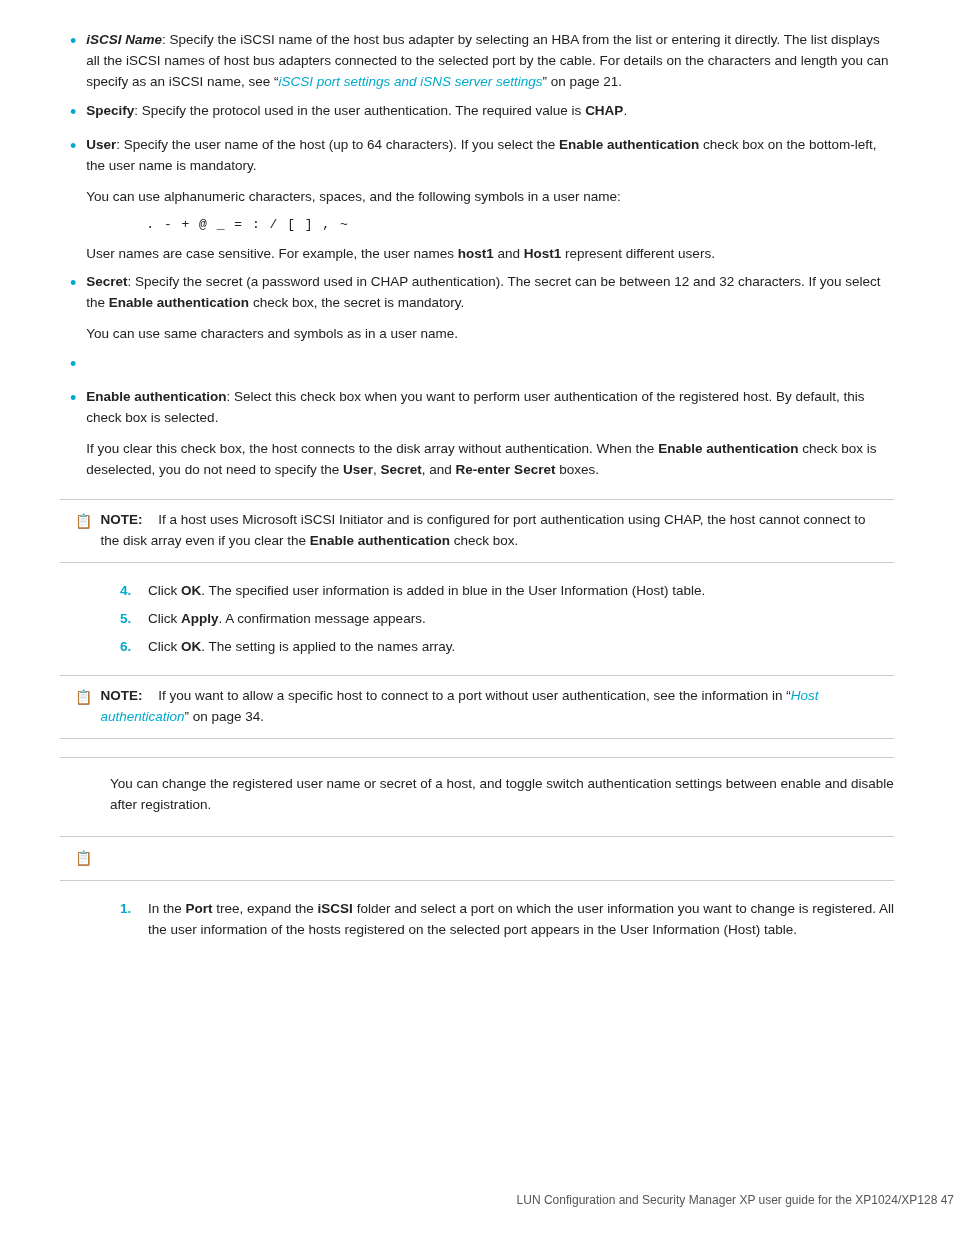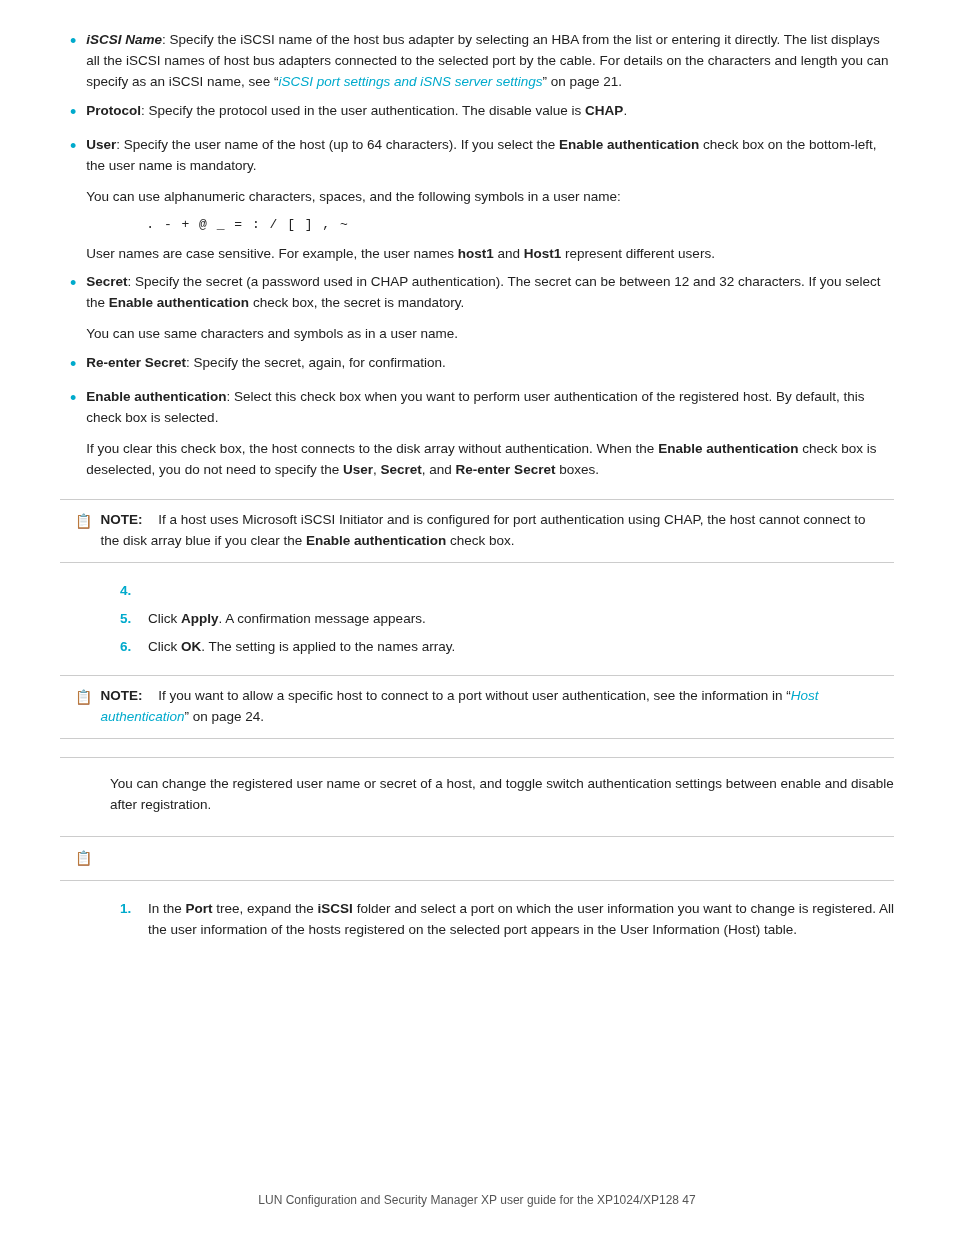--- a/index.html
+++ b/index.html
@@ -103,21 +103,21 @@
       border-top: 1px solid #cccccc;
       margin: 16px 0;
     }
 
     
     .footer {
       position: absolute;
       bottom: 25px;
       left: 0;
       right: 0;
-      text-align: center;
+      text-align: right;
       font-size: 12px;
       color: #555555;
     }
 
     
     .indent-content {
       padding-left: 50px;
     }
 
     
@@ -136,21 +136,21 @@
     <div class="bullet-item">
       <span class="bullet-dot">•</span>
       <div class="bullet-content">
         <span class="bold" style="font-style:italic;">iSCSI Name</span><span>: Specify the iSCSI name of the host bus adapter by selecting an HBA from the list or entering it directly. The list displays all the iSCSI names of host bus adapters connected to the selected port by the cable. For details on the characters and length you can specify as an iSCSI name, see “</span><a class="link">iSCSI port settings and iSNS server settings</a><span>” on page 21.</span>
       </div>
     </div>
 
     <div class="bullet-item">
       <span class="bullet-dot">•</span>
       <div class="bullet-content">
-        <span class="bold">Protocol</span><span>: Specify the protocol used in the user authentication. The disable value is </span><span class="bold">CHAP</span><span>.</span>
+        <span class="bold">Specify</span><span>: Specify the protocol used in the user authentication. The required value is </span><span class="bold">CHAP</span><span>.</span>
       </div>
     </div>
 
     <div class="bullet-item">
       <span class="bullet-dot">•</span>
       <div class="bullet-content">
         <span class="bold">User</span><span>: Specify the user name of the host (up to 64 characters). If you select the </span><span class="bold">Enable authentication</span><span> check box on the bottom-left, the user name is mandatory.</span>
         <div class="sub-para">
           <span>You can use alphanumeric characters, spaces, and the following symbols in a user name:</span>
         </div>
@@ -166,68 +166,68 @@
       <div class="bullet-content">
         <span class="bold">Secret</span><span>: Specify the secret (a password used in CHAP authentication). The secret can be between 12 and 32 characters. If you select the </span><span class="bold">Enable authentication</span><span> check box, the secret is mandatory.</span>
         <div class="sub-para">
           <span>You can use same characters and symbols as in a user name.</span>
         </div>
       </div>
     </div>
 
     <div class="bullet-item">
       <span class="bullet-dot">•</span>
-      <div class="bullet-content">
-        <span class="bold">Re-enter Secret</span><span>: Specify the secret, again, for confirmation.</span>
-      </div>
     </div>
 
     <div class="bullet-item">
       <span class="bullet-dot">•</span>
       <div class="bullet-content">
         <span class="bold">Enable authentication</span><span>: Select this check box when you want to perform user authentication of the registered host. By default, this check box is selected.</span>
         <div class="sub-para">
           <span>If you clear this check box, the host connects to the disk array without authentication. When the </span><span class="bold">Enable authentication</span><span> check box is deselected, you do not need to specify the </span><span class="bold">User</span><span>, </span><span class="bold">Secret</span><span>, and </span><span class="bold">Re-enter Secret</span><span> boxes.</span>
         </div>
       </div>
     </div>
 
   </div>
 
   <div class="note-box">
     <span class="note-icon note-book-icon">📋</span>
     <div>
       <span class="note-label">NOTE:</span>
-      <span>If a host uses Microsoft iSCSI Initiator and is configured for port authentication using CHAP, the host cannot connect to the disk array blue if you clear the </span><span class="bold">Enable authentication</span><span> check box.</span>
+      <span>If a host uses Microsoft iSCSI Initiator and is configured for port authentication using CHAP, the host cannot connect to the disk array even if you clear the </span><span class="bold">Enable authentication</span><span> check box.</span>
     </div>
   </div>
 
   <div class="indent-content">
     <div class="numbered-item">
       <span class="step-num">4.</span>
+      <div>
+        <span>Click </span><span class="bold">OK</span><span>. The specified user information is added in blue in the User Information (Host) table.</span>
+      </div>
     </div>
     <div class="numbered-item">
       <span class="step-num">5.</span>
       <div>
         <span>Click </span><span class="bold">Apply</span><span>. A confirmation message appears.</span>
       </div>
     </div>
     <div class="numbered-item">
       <span class="step-num">6.</span>
       <div>
         <span>Click </span><span class="bold">OK</span><span>. The setting is applied to the names array.</span>
       </div>
     </div>
   </div>
 
   <div class="note-box">
     <span class="note-icon note-book-icon">📋</span>
     <div>
       <span class="note-label">NOTE:</span>
-      <span>If you want to allow a specific host to connect to a port without user authentication, see the information in “</span><a class="link">Host authentication</a><span>” on page 24.</span>
+      <span>If you want to allow a specific host to connect to a port without user authentication, see the information in “</span><a class="link">Host authentication</a><span>” on page 34.</span>
     </div>
   </div>
 
   <hr class="divider">
 
 
   <div class="indent-content">
     <p>You can change the registered user name or secret of a host, and toggle switch authentication settings between enable and disable after registration.</p>
   </div>
 

